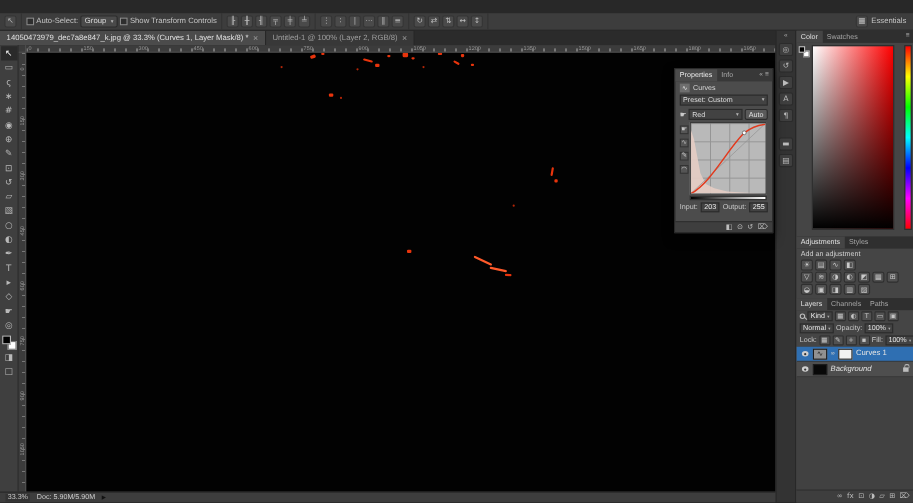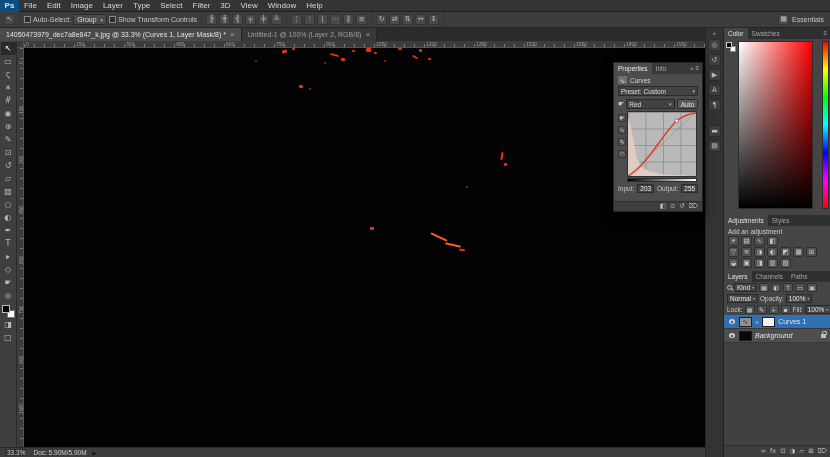--- a/index.html
+++ b/index.html
@@ -130,36 +130,20 @@
   
   .status-bar{position:absolute;left:0;top:447px;width:705px;height:10px;background:#3d3d3d;border-top:1px solid #2a2a2a;display:flex;align-items:center;gap:6px;font-size:6.5px;color:#cccccc;padding:0 5px;}
   .zoom-field{background:#333;padding:0 2px;}
   .status-arrow{color:#111;font-size:5px;font-family:"DejaVu Sans",sans-serif;}
 </style>
 </head>
 <body>
 
 <div id="app">
 
-  <div class="menu-bar">
-    <div class="ps-logo">Ps</div>
-    <nav id="menu-items" style="display:flex;">
-        <span class="menu-item">File</span>
-        <span class="menu-item">Edit</span>
-        <span class="menu-item">Image</span>
-        <span class="menu-item">Layer</span>
-        <span class="menu-item">Type</span>
-        <span class="menu-item">Select</span>
-        <span class="menu-item">Filter</span>
-        <span class="menu-item">3D</span>
-        <span class="menu-item">View</span>
-        <span class="menu-item">Window</span>
-        <span class="menu-item">Help</span>
-      </nav>
-  </div>
 
   <div class="options-bar">
     <div class="ob-group">
       <span class="ob-icon ob-tool-icon"></span>
     </div>
     <div class="ob-group">
       <span class="checkbox"></span>
       <span>Auto-Select:</span>
       <span class="mini-select">
           <span>Group</span>

